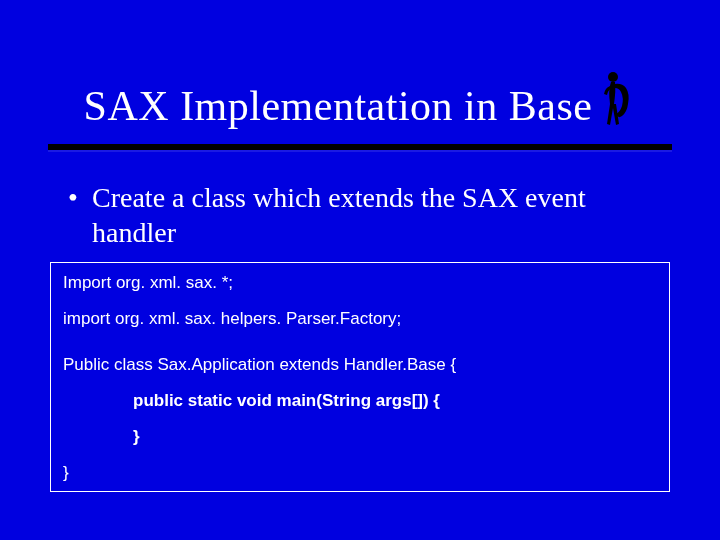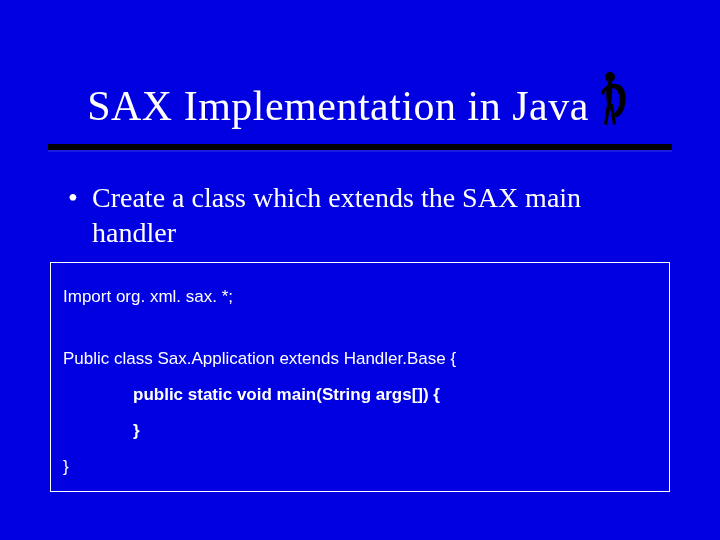--- a/index.html
+++ b/index.html
@@ -64,21 +64,21 @@
     flex: 0 0 24px;
   }
   .code-box {
     position: absolute;
     top: 262px;
     left: 50px;
     right: 50px;
     bottom: 48px;
     border: 1px solid #fff;
     box-sizing: border-box;
-    padding: 24px 12px;
+    padding: 10px 12px;
     font-family: Arial, Helvetica, sans-serif;
     font-size: 17px;
     color: #fff;
   }
   .code-box .line {
     margin: 0;
     white-space: pre;
   }
   .code-box .gap {
     height: 16px;
@@ -87,46 +87,47 @@
     height: 26px;
   }
   .indent1 { padding-left: 70px; font-weight: bold; }
 </style>
 </head>
 <body>
 
 <div class="slide">
 
   <div class="title-row">
-    <div class="title">SAX Implementation in Java</div>
+    <div class="title">SAX Implementation in Base</div>
     <span class="sax-icon">
       <svg width="38" height="60" viewBox="0 0 38 60">
         <g fill="#000">
           <circle cx="15" cy="7" r="5"></circle>
           <path d="M13 12 Q10 20 12 34 L16 34 Q18 20 17 12 Z"></path>
           <path d="M12 34 L9 54 L12 55 L15 38 L18 55 L21 54 L18 34 Z"></path>
           <path d="M17 14 Q24 13 28 18 Q32 24 30 34 Q29 42 24 46 Q20 49 18 44 Q22 42 24 36 Q26 28 23 22 Q21 18 17 18 Z"></path>
           <path d="M12 16 Q7 18 6 24 L9 25 Q10 20 13 19 Z"></path>
         </g>
       </svg>
     </span>
   </div>
 
   <div class="rule"></div>
 
   <div class="bullet-block">
     <div class="bullet">
       <span class="dot">•</span>
-      <span>Create a class which extends the SAX main handler</span>
+      <span>Create a class which extends the SAX event handler</span>
     </div>
   </div>
 
   <div class="code-box">
     <p class="line">Import org. xml. sax. *;</p>
     <div class="gap"></div>
+    <p class="line">import org. xml. sax. helpers. Parser.Factory;</p>
     <div class="biggap"></div>
     <p class="line">Public class Sax.Application extends Handler.Base {</p>
     <div class="gap"></div>
     <p class="line indent1">public static void main(String args[]) {</p>
     <div class="gap"></div>
     <p class="line indent1">}</p>
     <div class="gap"></div>
     <p class="line">}</p>
   </div>
 

